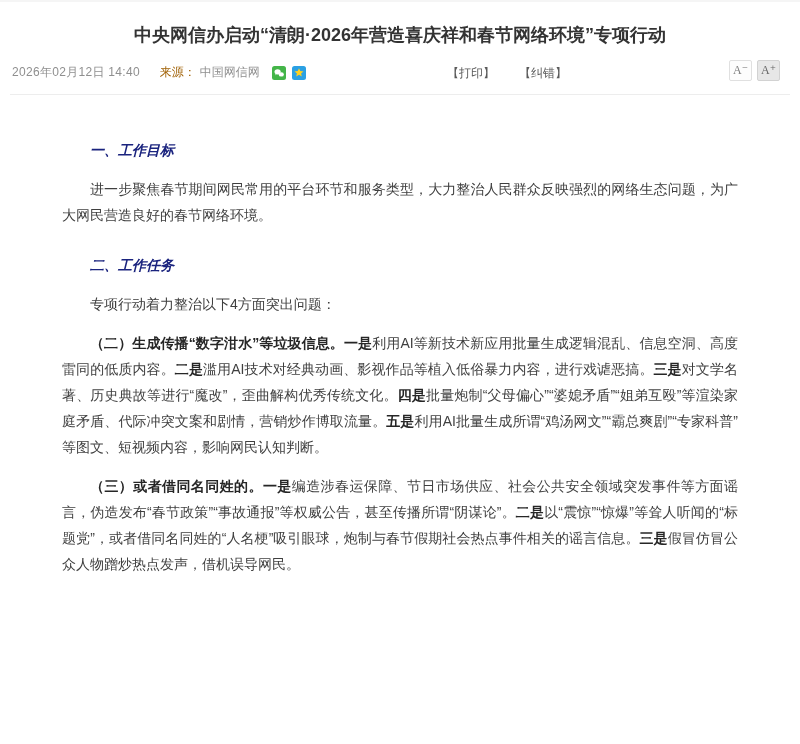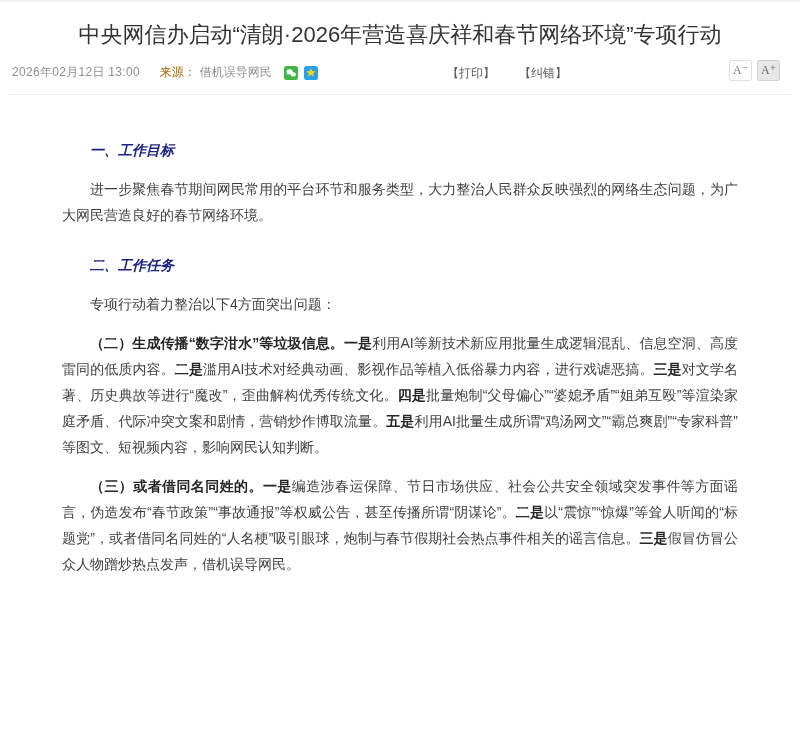--- a/index.html
+++ b/index.html
@@ -9,22 +9,22 @@
     min-height: 744px;
     margin: 0 auto;
     font-family: "Liberation Sans", "DejaVu Sans", sans-serif;
     background: #fff;
   }
   .page { width: 800px; min-height: 744px; border-top: 2px solid #f5f5f5; }
 
   
   .article-title {
     text-align: center;
-    font-size: 22px;
-    font-weight: normal;
+    font-size: 18px;
+    font-weight: bold;
     color: #333;
     padding: 20px 50px 0 50px;
     line-height: 26px;
   }
 
   
   .meta-row {
     position: relative;
     height: 24px;
     margin-top: 16px;
@@ -98,23 +98,23 @@
 </style>
 </head>
 <body>
 
 <div class="page">
 
   <h1 class="article-title">中央网信办启动“清朗·2026年营造喜庆祥和春节网络环境”专项行动</h1>
 
   <div class="meta-row">
     <div class="meta-left">
-      <span class="meta-date">2026年02月12日 13:00</span>
+      <span class="meta-date">2026年02月12日 14:40</span>
       <span class="meta-source-label">来源：</span>
-      <span class="meta-source-value">借机误导网民</span>
+      <span class="meta-source-value">中国网信网</span>
       <span class="share-icons">
         <span class="share-icon">
           <svg width="14" height="14" viewBox="0 0 14 14">
             <rect x="0" y="0" width="14" height="14" rx="2.5" fill="#44b549"></rect>
             <ellipse cx="5.6" cy="5.8" rx="3.1" ry="2.6" fill="#ffffff"></ellipse>
             <ellipse cx="9.3" cy="8.4" rx="2.6" ry="2.2" fill="#ffffff"></ellipse>
             <path d="M4.5 8l-1.2 1.6 0.4-1.9z" fill="#ffffff"></path>
           </svg>
         </span>
         <span class="share-icon">

